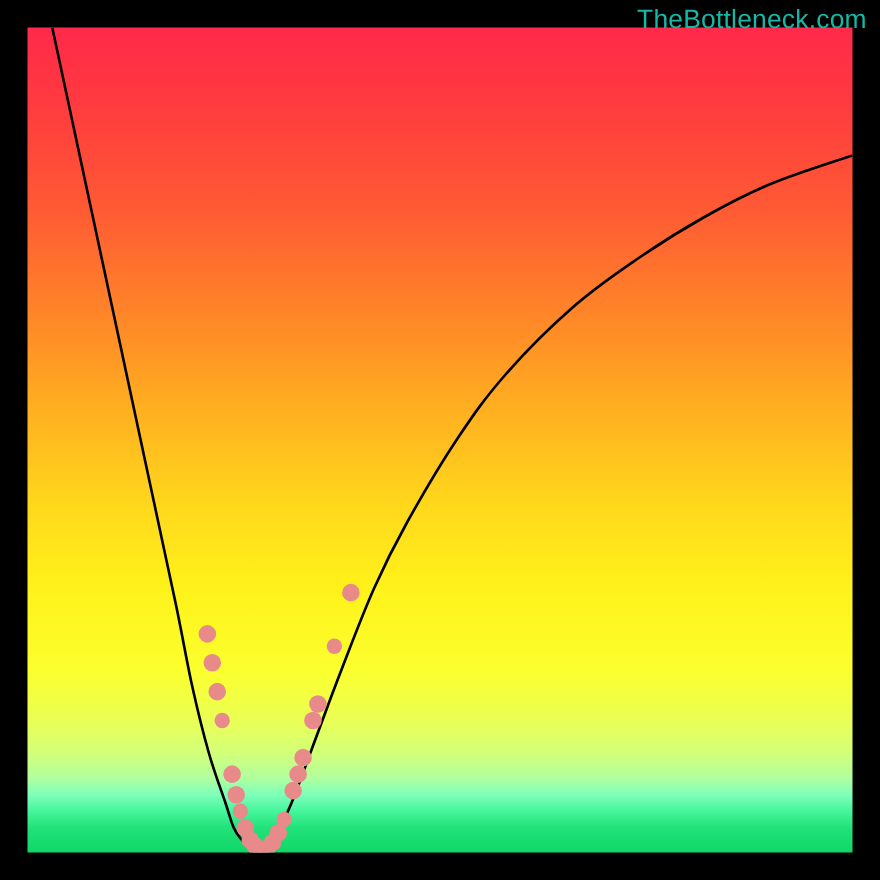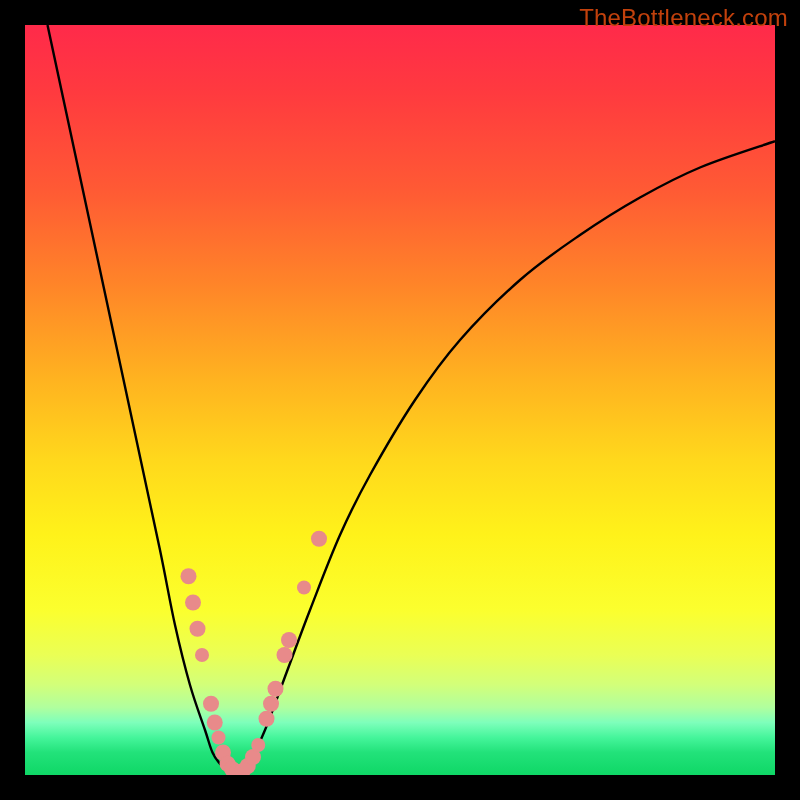--- a/index.html
+++ b/index.html
@@ -41,21 +41,21 @@
       #7effbb 93%,
       #45f59b 95%,
       #22e27a 97%,
       #0fd766 100%
     );
   }
   .watermark {
     position: absolute;
     top: 4px;
     right: 12px;
-    color: #c2410c;
+    color: #14b8a6;
     font-size: 24px;
     font-weight: 500;
     letter-spacing: 0.2px;
     z-index: 30;
   }
   svg.chart {
     position: absolute;
     left: 0;
     top: 0;
     width: 750px;

